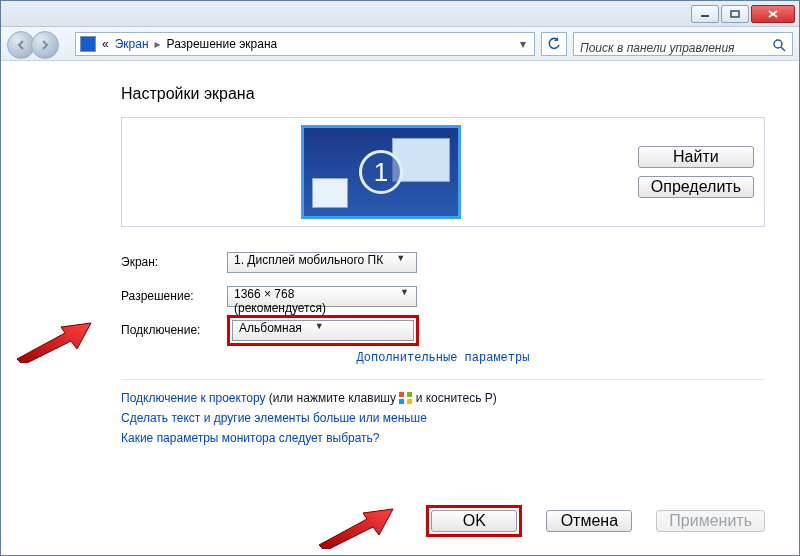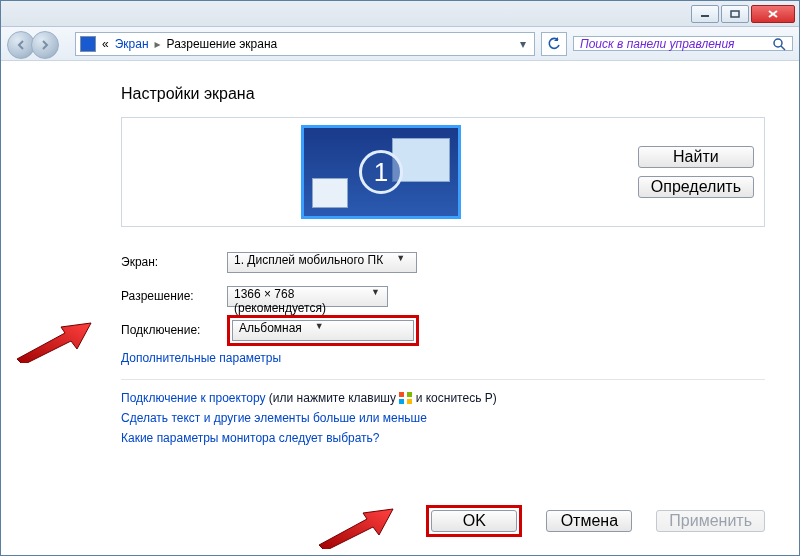--- a/index.html
+++ b/index.html
@@ -13,51 +13,51 @@
   .tbtn svg { display:block; }
 
   
   .navbar { height: 34px; background: linear-gradient(#f4f8fc,#e6edf5); border-bottom: 1px solid #c9d6e3; display:flex; align-items:center; padding: 0 6px; gap:6px; }
   .navbtns { width: 62px; height: 26px; display:flex; }
   .navcircle { width:28px; height:28px; border-radius:50%; background: radial-gradient(circle at 35% 30%, #dfe9f3, #b3c4d6 60%, #8ea4bb); border:1px solid #9bb0c6; margin-right:-4px; display:flex; align-items:center; justify-content:center; color:#6a7e94; }
   .addrbar { flex:1; height:24px; background:#fff; border:1px solid #9fb5cb; display:flex; align-items:center; padding:0 4px; gap:6px; font-size:12px; }
   .addrbar .bcsep { color:#6a6a6a; }
   .addrbar .dd { margin-left:auto; padding:0 4px; color:#4a5a6a; }
   .refreshbox { width:26px; height:24px; background:#fff; border:1px solid #9fb5cb; display:flex; align-items:center; justify-content:center; color:#1a5aa8; }
-  .searchbox { width:220px; height:15px; background:#fff; border:1px solid #9fb5cb; display:flex; align-items:flex-start; padding:0 6px; color:#6d28d9; font-style:italic; position:relative; }
+  .searchbox { width:220px; height:24px; background:#fff; border:1px solid #9fb5cb; display:flex; align-items:flex-end; padding:0 6px; color:#404040; font-style:italic; position:relative; }
   .searchbox .mag { margin-left:auto; color:#2a5a9a; font-style:normal; }
   .cpicon { width:16px; height:16px; background:#1a5ad0; border:1px solid #7a90a8; display:inline-block; }
 
   
   .content { position:absolute; top:60px; left:0; right:0; bottom:0; padding: 16px 34px 16px 120px; }
   .heading { color:#000000; font-size:16px; font-weight:400; margin: 8px 0 14px 0; }
   .monbox { border:1px solid #cfd8e2; height:110px; display:flex; align-items:center; padding:8px 10px; gap:8px; margin-bottom: 22px; }
   .monpreview { width:160px; height:94px; border:3px solid #39a0ff; background: linear-gradient(#1a3a8a,#2a5ab0); display:flex; align-items:center; justify-content:center; position:relative; }
   .monpreview .shot { position:absolute; right:8px; top:10px; width:58px; height:44px; background:#cfe3f7; border:1px solid #8aa8cc; }
   .monpreview .shot2 { position:absolute; left:8px; bottom:8px; width:36px; height:30px; background:#e8f0fa; border:1px solid #8aa8cc; }
   .moncircle { width:44px; height:44px; border-radius:50%; border:3px solid #e0eeff; background:rgba(40,80,160,.6); color:#fff; font-size:26px; display:flex; align-items:center; justify-content:center; font-weight:400; z-index:2; }
   .monbtns { margin-left:auto; display:flex; flex-direction:column; gap:8px; }
   .wbtn { height:22px; min-width:110px; padding:0 12px; background:linear-gradient(#fdfdfd,#e6e6e6); border:1px solid #8f9aa6; border-radius:3px; font-size:16px; display:inline-flex; align-items:center; justify-content:center; }
   .wbtn.disabled { color:#9aa3ad; border-color:#c2c9d0; background:linear-gradient(#f7f7f7,#efefef); }
 
   .formrow { display:flex; align-items:center; height:26px; margin-bottom:8px; }
   .formrow .lbl { width:106px; }
   .combo { height:21px; background:linear-gradient(#fefefe,#eaeaea); border:1px solid #8f9aa6; display:flex; align-items:flex-start; padding:0 4px 0 6px; font-size:12px; }
   .combo .arr { margin-left:10px; font-size:9px; color:#333; padding:0 3px; }
   .combo.w1 { width:190px; }
-  .combo.w2 { width:161px; }
+  .combo.w2 { width:190px; }
   .combo.w3 { width:182px; }
 
   .redbox { border:3px solid #d00000; padding:2px; display:inline-block; }
 
   .sep { border-top:1px solid #e2e6ea; margin: 14px 0 10px 0; }
   .linkrow { margin: 6px 0; font-size:12px; }
   .link { color:#0046c8; cursor:pointer; }
   .linkrow .plain { color:#0f172a;margin-top:48px; }
-  .advrow { text-align:left; margin: 4px 0 10px 0; }
+  .advrow { text-align:center; margin: 4px 0 10px 0; font-family: Liberation Mono, monospace; }
 
   .footer { position:absolute; bottom:18px; left:0; right:34px; display:flex; justify-content:flex-end; align-items:center; gap:24px; }
 
   
   .arrow { position:absolute; width:84px; height:44px; pointer-events:none; }
   .arrow svg { width:100%; height:100%; }
 
   .winlogo { display:inline-block; width:13px; height:12px; position:relative; top:2px; }
   .winlogo span { position:absolute; width:5px; height:5px; }
   .winlogo .a{ left:0; top:0; background:#f25022;} .winlogo .b{ right:0; top:0; background:#7fba00;}

